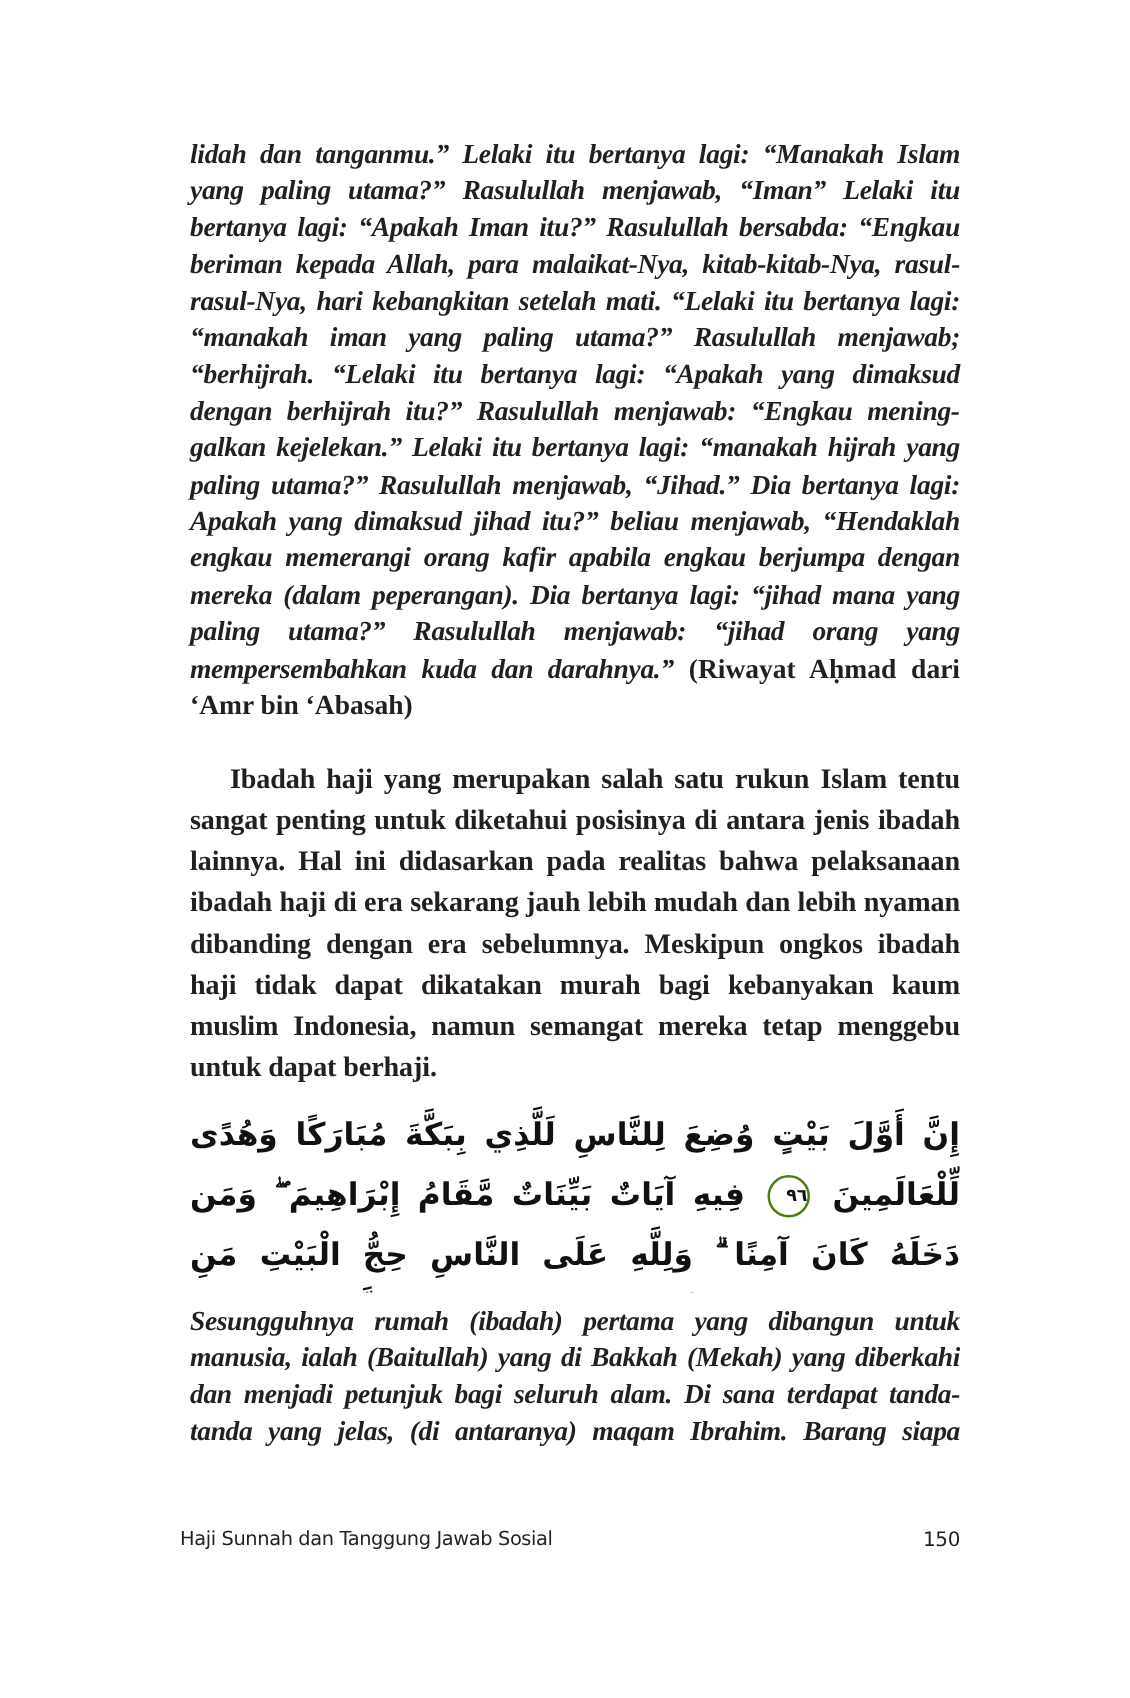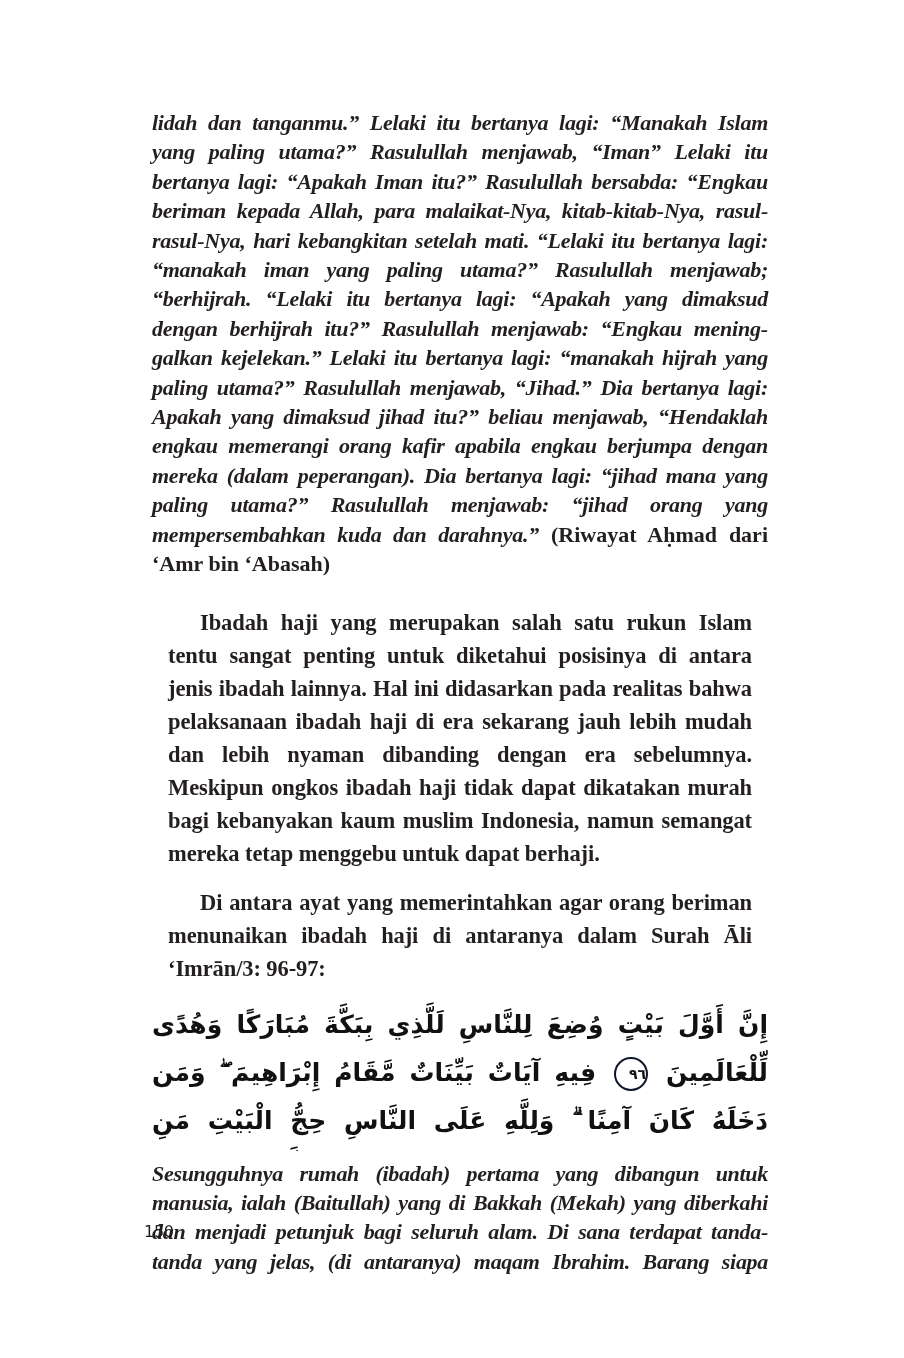--- a/index.html
+++ b/index.html
@@ -35,21 +35,21 @@
     }
     .quote .src {
       font-style: normal;
       letter-spacing: 0;
     }
     .body-para {
       font-family: "Liberation Serif", "DejaVu Serif", serif;
       font-size: 22.5px;
       line-height: 33px;
       text-align: justify;
-      margin: 16px;
+      margin: 0;
       text-indent: 32px;
       letter-spacing: -0.1px;
     }
     .p1 { margin-top: 27px; }
     .p2 { margin-top: 4px; }
     .arabic {
       margin-top: 14px;
       direction: rtl;
       font-family: "DejaVu Sans", sans-serif;
       font-size: 25px;
@@ -57,21 +57,21 @@
       text-align: justify;
       text-align-last: right;
       color: #111;
       height: 150px;
       overflow: hidden;
     }
     .ayah-marker {
       display: inline-block;
       width: 30px;
       height: 30px;
-      border: 2px solid #0f172a;
+      border: 2px solid #4d7c0f;
       border-radius: 50%;
       font-size: 14px;
       line-height: 30px;
       text-align: center;
       vertical-align: middle;
       margin: 0 4px;
       font-family: "DejaVu Sans", sans-serif;
     }
     .translation {
       font-family: "Liberation Serif", "DejaVu Serif", serif;
@@ -100,27 +100,27 @@
       font-size: 16px;
     }
   </style>
 </head>
 <body>
 
 <div class="page">
   <p class="quote"><span>lidah dan tanganmu.” Lelaki itu bertanya lagi: “Manakah Islam yang paling utama?” Rasulullah menjawab, “Iman” Lelaki itu bertanya lagi: “Apakah Iman itu?” Rasulullah bersabda: “Engkau beriman kepada Allah, para malaikat-Nya, kitab-kitab-Nya, rasul-rasul-Nya, hari kebangkitan setelah mati. “Lelaki itu bertanya lagi: “manakah iman yang paling utama?” Ra­sulullah menjawab; “berhijrah. “Lelaki itu bertanya lagi: “Apakah yang di­maksud dengan berhijrah itu?” Rasulullah menjawab: “Engkau mening­galkan kejelekan.” Lelaki itu bertanya lagi: “manakah hijrah yang paling utama?” Rasulullah menjawab, “Jihad.” Dia bertanya lagi: Apakah yang di­maksud jihad itu?” beliau menjawab, “Hendaklah engkau memerangi orang kafir apabila engkau berjumpa dengan mereka (dalam peperangan). Dia ber­tanya lagi: “jihad mana yang paling utama?” Rasulullah menjawab: “jihad orang yang mempersembahkan kuda dan darahnya.”</span><span class="src"> (Riwayat Aḥmad dari ‘Amr bin ‘Abasah)</span></p>
 
   <p class="body-para p1">Ibadah haji yang merupakan salah satu rukun Islam tentu sangat penting untuk diketahui posisinya di antara jenis ibadah lainnya. Hal ini didasarkan pada realitas bahwa pelaksanaan ibadah haji di era sekarang jauh lebih mudah dan lebih nyaman dibanding dengan era sebelumnya. Meskipun ongkos ibadah haji tidak dapat dikatakan murah bagi kebanyakan kaum muslim Indonesia, namun semangat mereka tetap menggebu untuk dapat berhaji.</p>
-  <p class="body-para p2">Di antara ayat yang memerintahkan agar orang beriman menunaikan ibadah haji di antaranya dalam Surah Āli ‘Imrān/3: 96-97:</p>
 
   <div class="arabic" lang="ar">
     <span>إِنَّ أَوَّلَ بَيْتٍ وُضِعَ لِلنَّاسِ لَلَّذِي بِبَكَّةَ مُبَارَكًا وَهُدًى لِّلْعَالَمِينَ</span>
     <span class="ayah-marker">٩٦</span>
     <span>فِيهِ آيَاتٌ بَيِّنَاتٌ مَّقَامُ إِبْرَاهِيمَ ۖ وَمَن دَخَلَهُ كَانَ آمِنًا ۗ وَلِلَّهِ عَلَى النَّاسِ حِجُّ الْبَيْتِ مَنِ اسْتَطَاعَ إِلَيْهِ سَبِيلًا ۚ وَمَن كَفَرَ فَإِنَّ اللَّهَ غَنِيٌّ عَنِ الْعَالَمِينَ</span>
     
   </div>
 
   <p class="translation">Sesungguhnya rumah (ibadah) pertama yang dibangun untuk manusia, ialah (Baitullah) yang di Bakkah (Mekah) yang diberkahi dan menjadi petunjuk bagi seluruh alam. Di sana terdapat tanda-tanda yang jelas, (di antaranya) maqam Ibrahim. Barang siapa memasukinya (Baitullah) amanlah dia. Dan</p>
 </div>
 
 <div class="footer">
+  <span>Haji Sunnah dan Tanggung Jawab Sosial</span>
   <span class="page-num">150</span>
 </div>
 
 </body></html>

